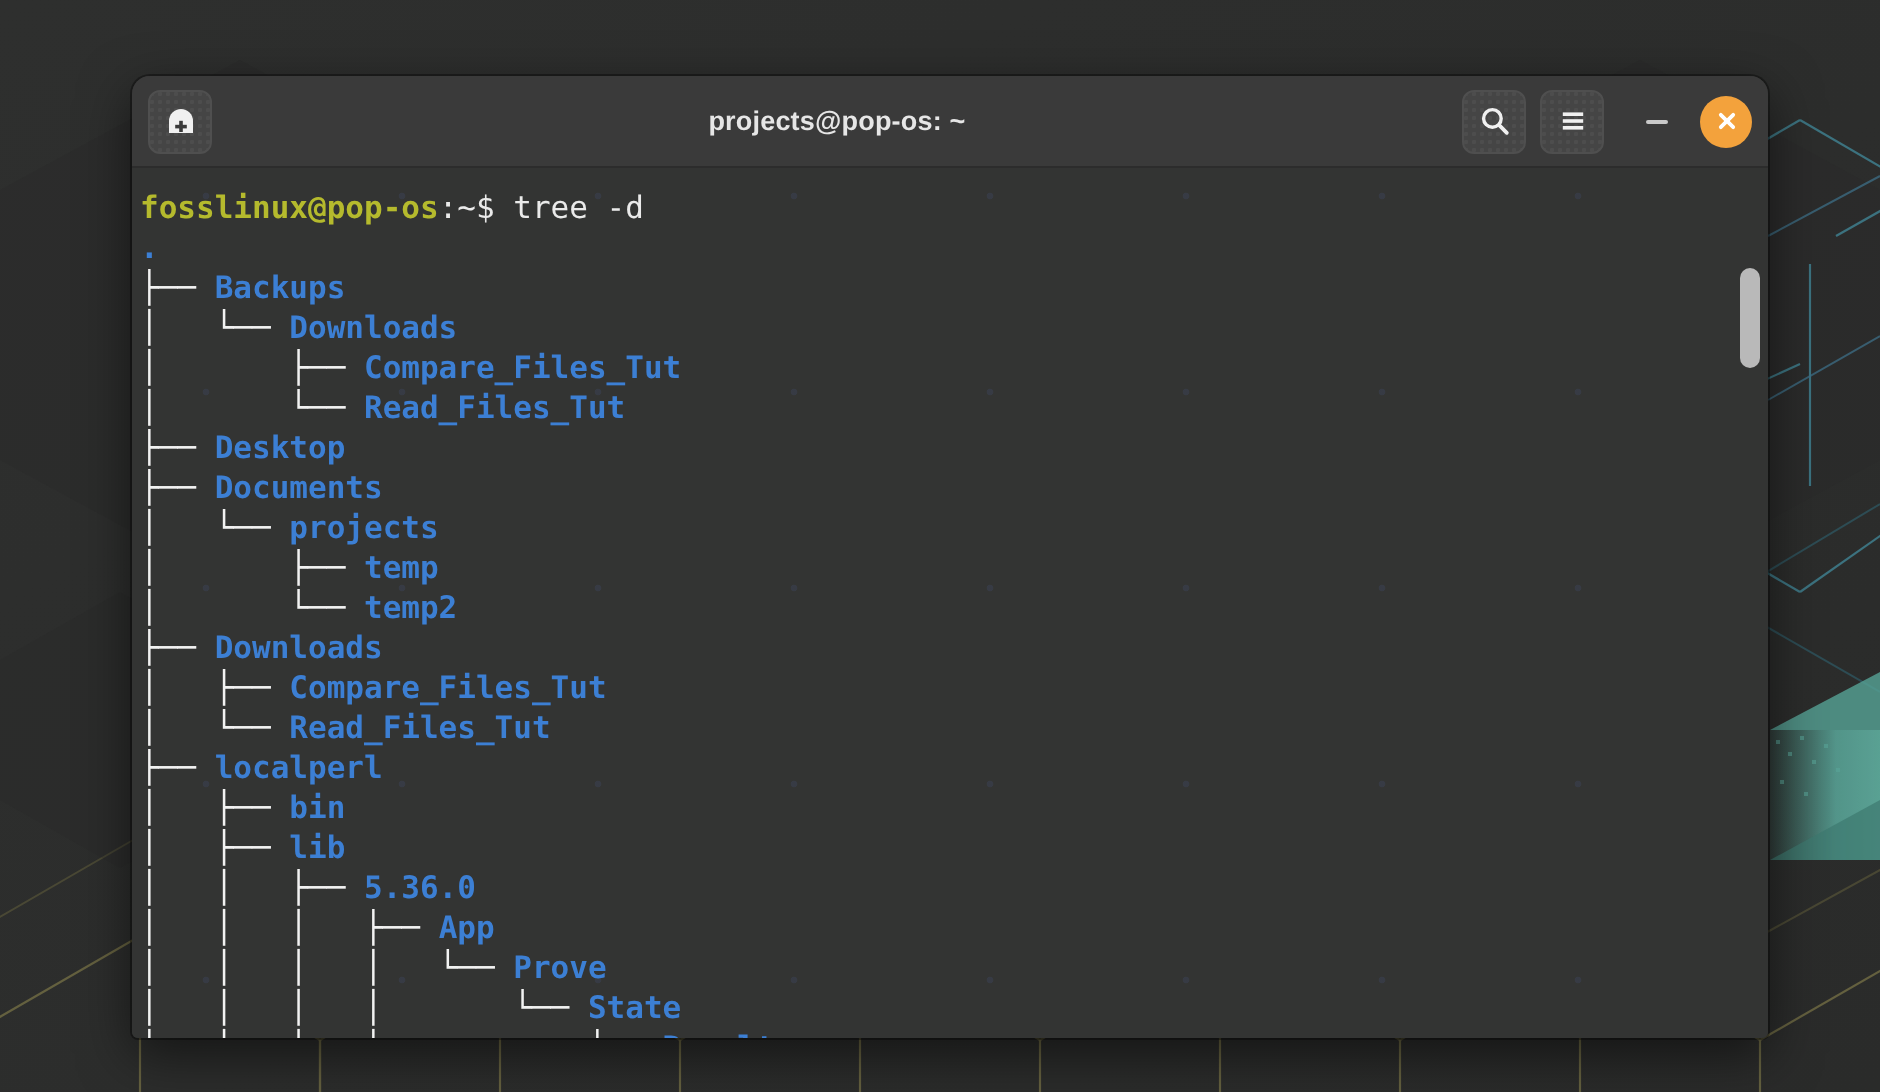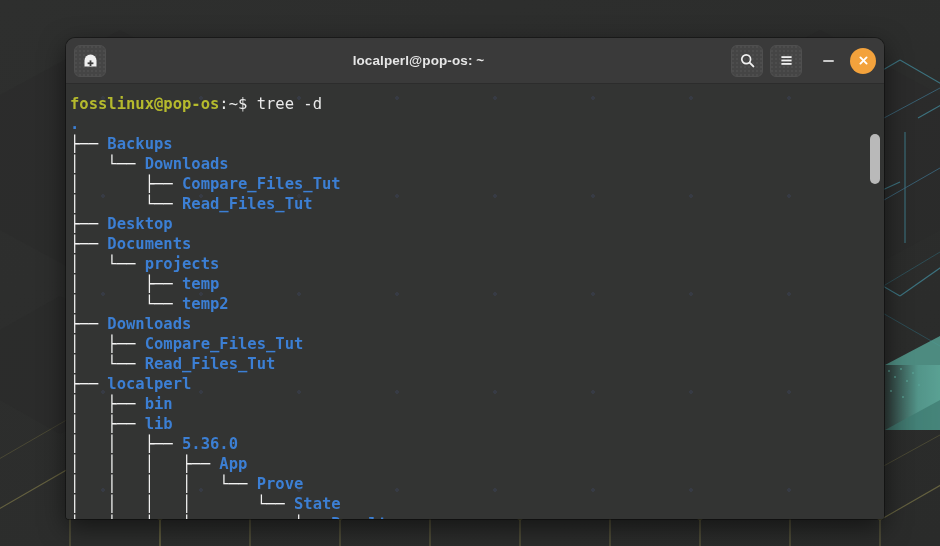--- a/index.html
+++ b/index.html
@@ -270,21 +270,21 @@
     <div id="titlebar">
 
       <div class="tb-btn">
         <svg width="17" height="17" viewBox="0 0 17 17">
           <path d="M2.5 14.5 L2.5 8.5 A6 6 0 0 1 14.5 8.5 L14.5 14.5 Z" fill="#f0f0f0"></path>
           <rect x="7.6" y="8.4" width="1.8" height="5.6" fill="#3a3a3a"></rect>
           <rect x="5.6" y="10.4" width="5.8" height="1.8" fill="#3a3a3a"></rect>
         </svg>
       </div>
 
-      <div id="title-text">localperl@pop-os: ~</div>
+      <div id="title-text">projects@pop-os: ~</div>
 
       <div id="right-controls">
 
         <div class="tb-btn">
           <svg width="17" height="17" viewBox="0 0 17 17">
             <circle cx="7.2" cy="7.2" r="4.4" fill="none" stroke="#f0f0f0" stroke-width="1.7"></circle>
             <line x1="10.6" y1="10.6" x2="14.4" y2="14.4" stroke="#f0f0f0" stroke-width="1.9" stroke-linecap="round"></line>
           </svg>
         </div>
 

